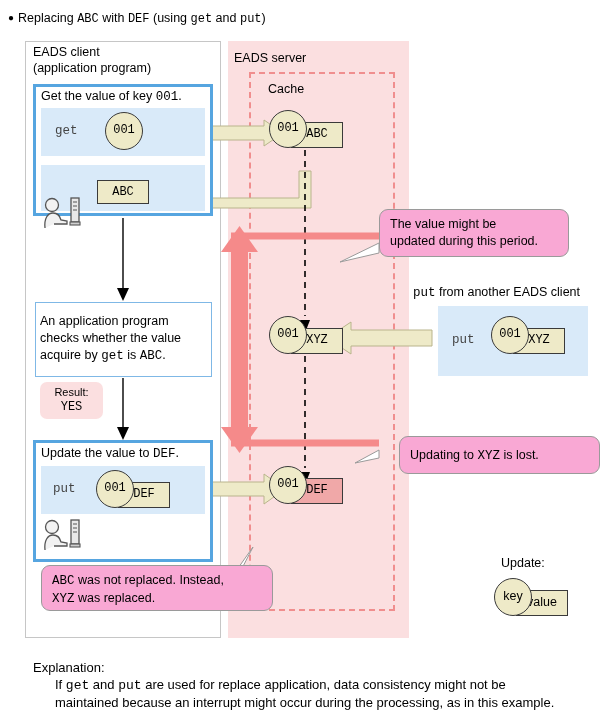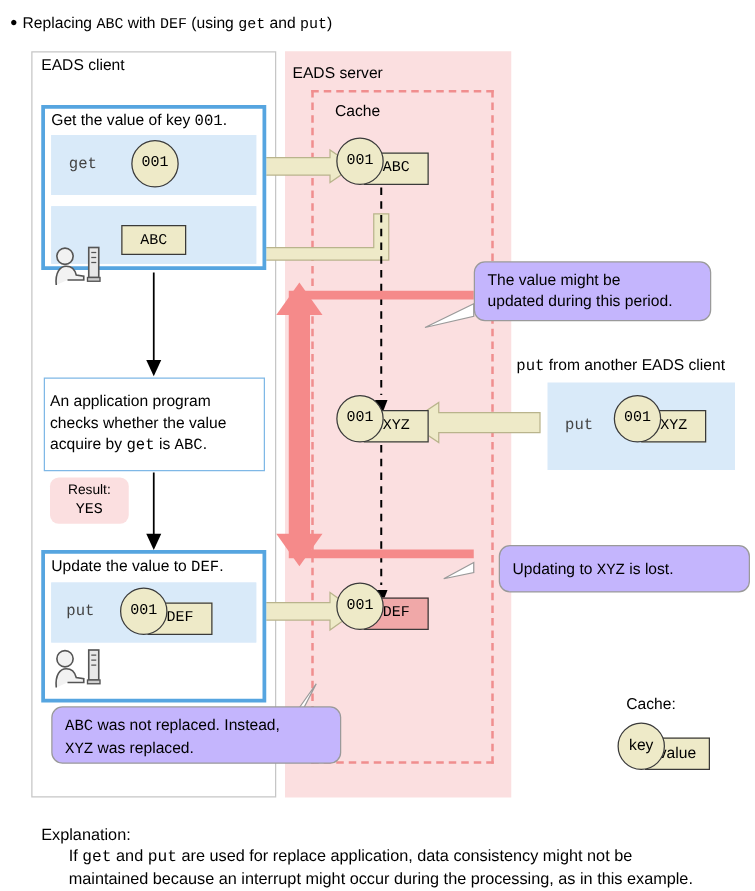--- a/index.html
+++ b/index.html
@@ -118,21 +118,21 @@
   #other-client-label{left:413px;top:285px;font-size:12.5px;}
   #other-client-box{
     left:438px;top:306px;width:150px;height:70px;
     background:#d9eaf9;box-sizing:border-box;
   }
   #other-op{left:452px;top:333px;font-size:12.5px;color:#444;}
   #kv-other-xyz{left:491px;top:316px;}
 
   
   .callout{
-    background:#c4b5fd;border:1px solid #9a9a9a;border-radius:9px;
+    background:#f9a8d4;border:1px solid #9a9a9a;border-radius:9px;
     box-sizing:border-box;font-size:12.5px;line-height:17px;
     padding:6px 10px;
   }
   #callout-update{left:379px;top:209px;width:190px;height:48px;}
   #callout-lost{left:379px;top:436px;width:201px;height:38px;line-height:24px;margin-left:20px;}
   #callout-notreplaced{left:41px;top:565px;width:232px;height:46px;}
 
   
   #legend-label{left:501px;top:556px;font-size:12.5px;}
   #kv-legend{left:494px;top:578px;}
@@ -147,20 +147,21 @@
 </head>
 <body>
 
 <div class="abs" id="heading">
   <span class="bullet">●</span><span>Replacing </span><span class="mono">ABC</span><span> with </span><span class="mono">DEF</span><span> (using </span><span class="mono">get</span><span> and </span><span class="mono">put</span><span>)</span>
 </div>
 
 <div class="abs" id="client-panel"></div>
 <div class="abs" id="client-panel-title">
   <div>EADS client</div>
+  <div>(application program)</div>
 </div>
 
 <div class="abs" id="server-panel"></div>
 <div class="abs" id="server-panel-title">EADS server</div>
 <div class="abs" id="cache-box"></div>
 <div class="abs" id="cache-label">Cache</div>
 
 <svg class="abs svg-layer" viewBox="0 0 604 713">
 
   <g>
@@ -295,21 +296,21 @@
 
 <div class="abs callout" id="callout-lost">
   <span>Updating to </span><span class="mono">XYZ</span><span> is lost.</span>
 </div>
 
 <div class="abs callout" id="callout-notreplaced">
   <div><span class="mono">ABC</span><span> was not replaced. Instead,</span></div>
   <div><span class="mono">XYZ</span><span> was replaced.</span></div>
 </div>
 
-<div class="abs" id="legend-label">Cache:</div>
+<div class="abs" id="legend-label">Update:</div>
 <div class="kv legend" id="kv-legend">
   <div class="val">value</div>
   <div class="key">key</div>
 </div>
 
 <div class="abs" id="explanation">
   <div>Explanation:</div>
   <div class="indent"><span>If </span><span class="mono">get</span><span> and </span><span class="mono">put</span><span> are used for replace application, data consistency might not be</span></div>
   <div class="indent">maintained because an interrupt might occur during the processing, as in this example.</div>
 </div>

